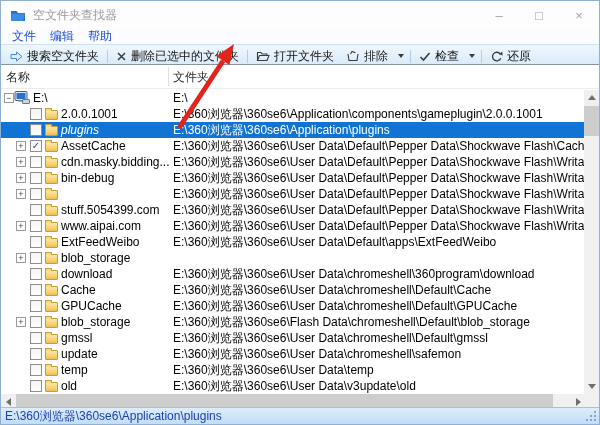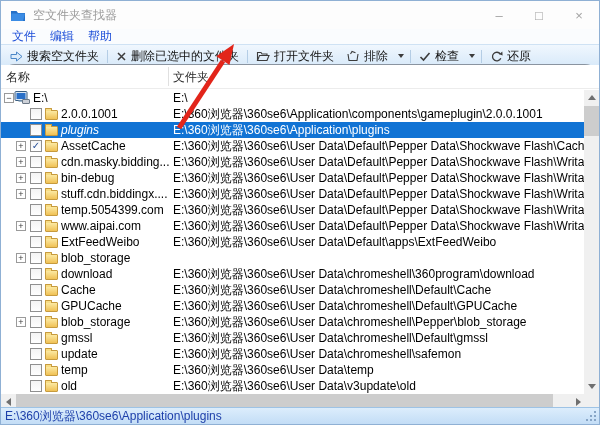--- a/index.html
+++ b/index.html
@@ -29,21 +29,21 @@
              display:flex; align-items:center; padding:0 3px; }
   .tb-btn { display:flex; align-items:center; gap:4px; padding:0 6px; height:18px; color:#141414; white-space:nowrap; }
   .tb-sep { width:1px; height:13px; background:#b4cde5; margin:0 2px; }
   .tb-caret-btn { display:flex; align-items:center; justify-content:center; width:14px; height:18px; }
   .caret { width:0; height:0; border-left:3px solid transparent; border-right:3px solid transparent;
            border-top:4px solid #3c3c3c; }
   .tb-icon { display:inline-flex; }
 
   
   .listarea { position:absolute; top:63px; left:0; right:0; height:344px; background:#fff;
-              border-top:1px solid #8a94a0;border-radius:14px; }
+              border-top:1px solid #8a94a0; }
   .header { position:absolute; top:0; left:0; right:0; height:24px; background:#fff;
             border-bottom:1px solid #ececec; }
   .hcell { position:absolute; top:0; height:24px; line-height:24px; color:#2b2b2b; }
   .hcell.c0 { left:5px; }
   .hcell.c1 { left:172px; }
   .hdiv { position:absolute; left:167px; top:2px; bottom:2px; width:1px; background:#e0e0e0; }
 
   .rows { position:absolute; top:25px; left:0; width:585px; height:304px; overflow:hidden; }
   .row { position:relative; height:16px; }
   .row.selected { background:#1173d4; }
@@ -243,29 +243,28 @@
             <span class="folder-icon" style="left: 44px;"></span>
             <span class="row-label" style="left: 60px;">bin-debug</span>
           </div>
           <div class="path-cell">E:\360浏览器\360se6\User Data\Default\Pepper Data\Shockwave Flash\WritableRoot\#</div>
         </div>
         <div class="row">
           <div class="name-cell">
             <span class="expander" style="left: 15px;">+</span>
             <span class="checkbox" style="left: 29px;"></span>
             <span class="folder-icon" style="left: 44px;"></span>
-            <span class="row-label" style="left: 60px;">stuff.cdn.biddingx....</span>
-          </div>
-          <div class="path-cell">E:\360浏览器\360se6\User Data\Default\Pepper Data\Shockwave Flash\WritableRoot\#</div>
-        </div>
-        <div class="row">
-          <div class="name-cell">
-            <span class="checkbox" style="left: 29px;"></span>
-            <span class="folder-icon" style="left: 44px;"></span>
-            <span class="row-label" style="left: 60px;">temp.5054399.com</span>
+          </div>
+          <div class="path-cell">E:\360浏览器\360se6\User Data\Default\Pepper Data\Shockwave Flash\WritableRoot\#</div>
+        </div>
+        <div class="row">
+          <div class="name-cell">
+            <span class="checkbox" style="left: 29px;"></span>
+            <span class="folder-icon" style="left: 44px;"></span>
+            <span class="row-label" style="left: 60px;">stuff.5054399.com</span>
           </div>
           <div class="path-cell">E:\360浏览器\360se6\User Data\Default\Pepper Data\Shockwave Flash\WritableRoot\#</div>
         </div>
         <div class="row">
           <div class="name-cell">
             <span class="expander" style="left: 15px;">+</span>
             <span class="checkbox" style="left: 29px;"></span>
             <span class="folder-icon" style="left: 44px;"></span>
             <span class="row-label" style="left: 60px;">www.aipai.com</span>
           </div>
@@ -311,21 +310,21 @@
           </div>
           <div class="path-cell">E:\360浏览器\360se6\User Data\chromeshell\Default\GPUCache</div>
         </div>
         <div class="row">
           <div class="name-cell">
             <span class="expander" style="left: 15px;">+</span>
             <span class="checkbox" style="left: 29px;"></span>
             <span class="folder-icon" style="left: 44px;"></span>
             <span class="row-label" style="left: 60px;">blob_storage</span>
           </div>
-          <div class="path-cell">E:\360浏览器\360se6\User Data\chromeshell\Pepper\blob_storage</div>
+          <div class="path-cell">E:\360浏览器\360se6\Flash Data\chromeshell\Default\blob_storage</div>
         </div>
         <div class="row">
           <div class="name-cell">
             <span class="checkbox" style="left: 29px;"></span>
             <span class="folder-icon" style="left: 44px;"></span>
             <span class="row-label" style="left: 60px;">gmssl</span>
           </div>
           <div class="path-cell">E:\360浏览器\360se6\User Data\chromeshell\Default\gmssl</div>
         </div>
         <div class="row">

